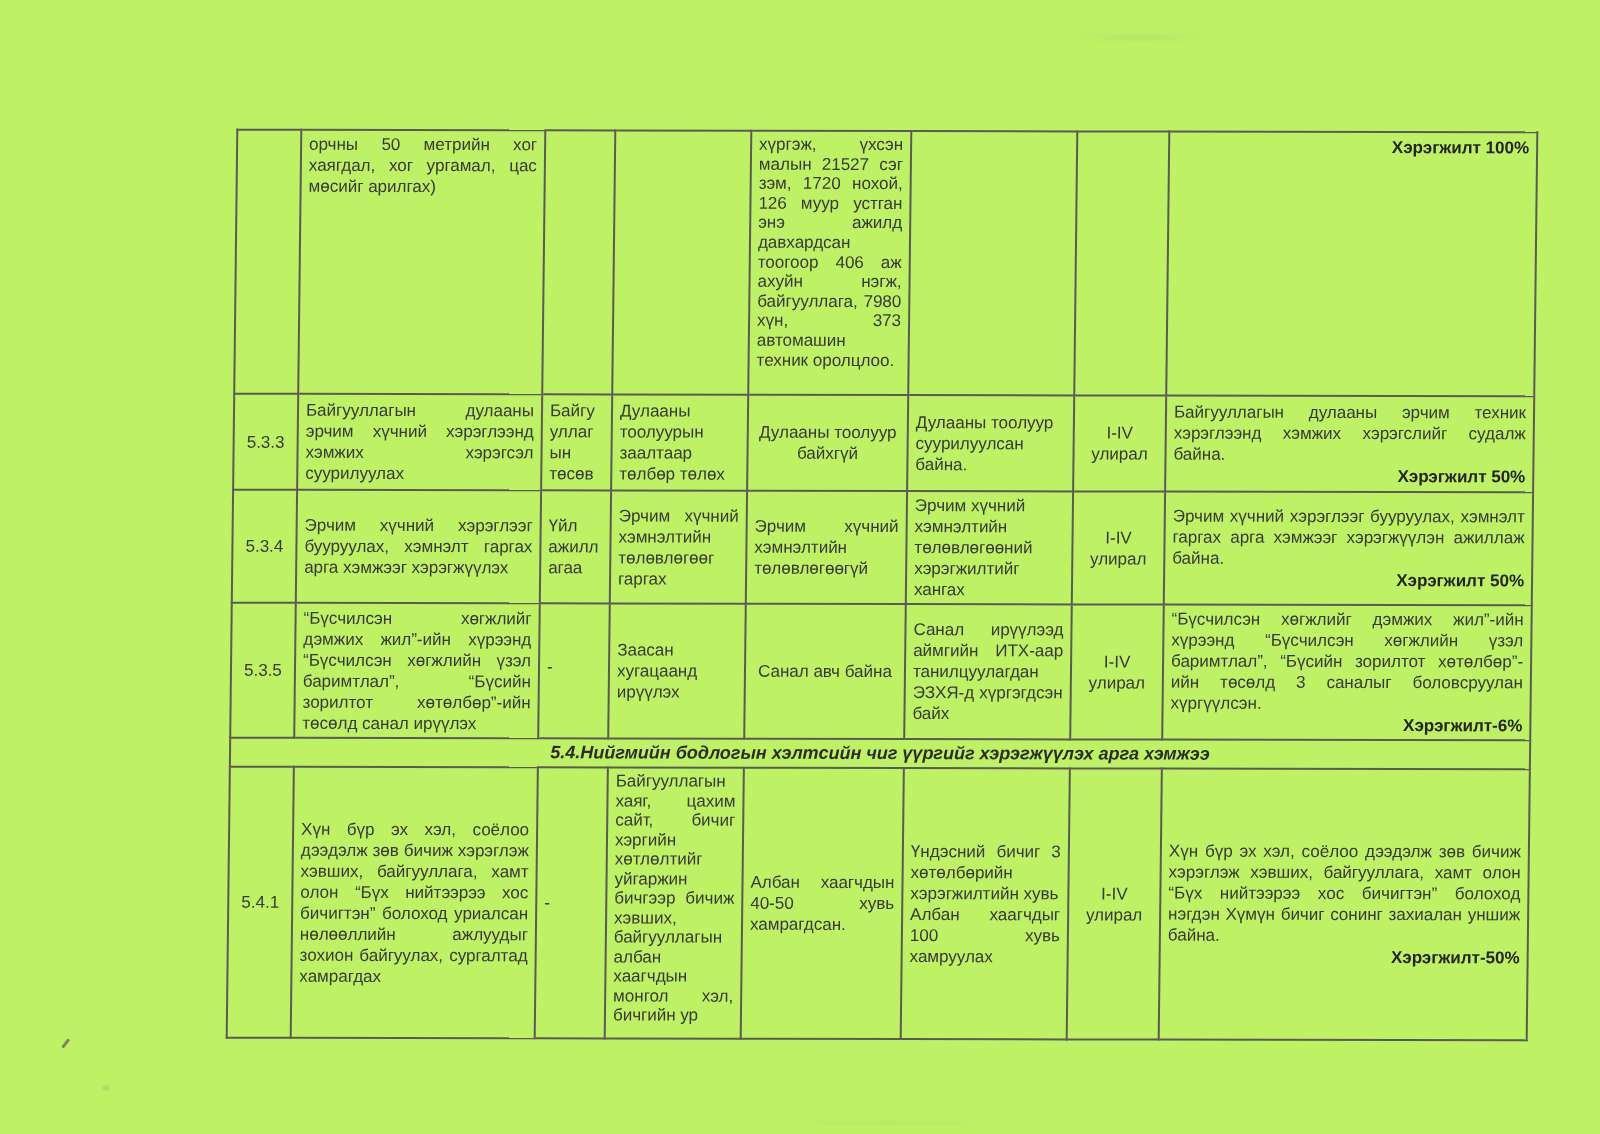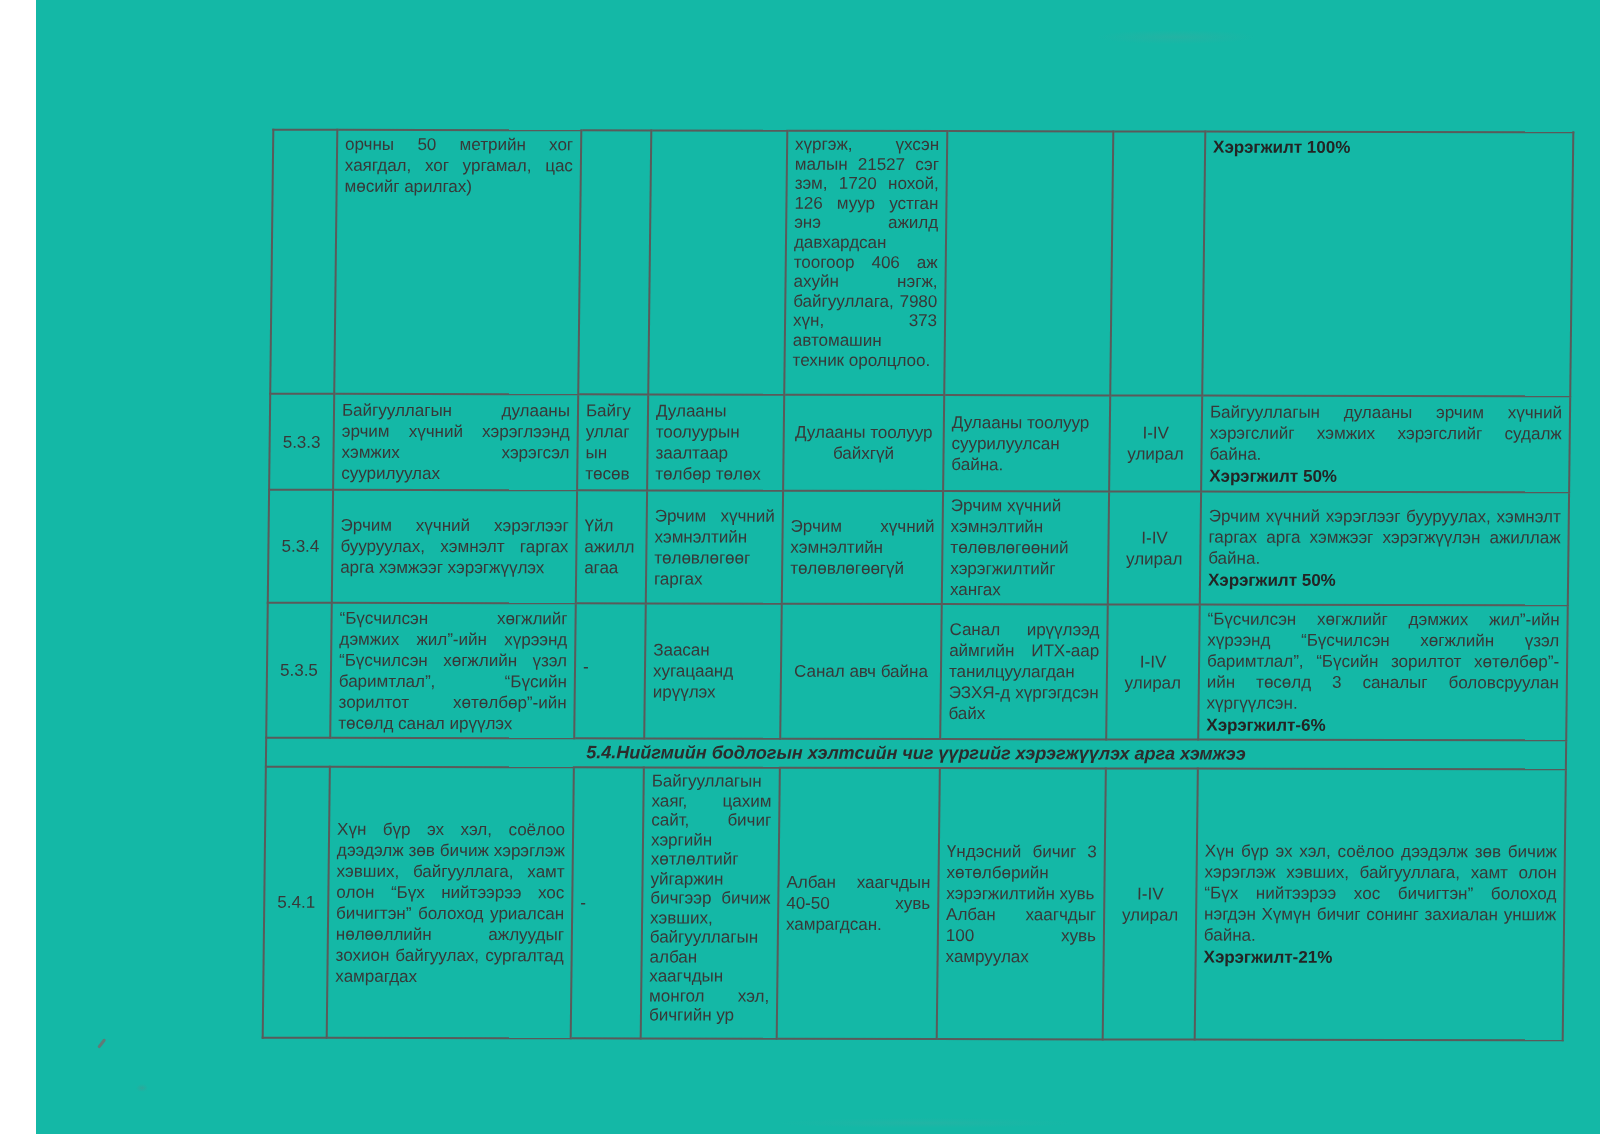--- a/index.html
+++ b/index.html
@@ -5,22 +5,21 @@
   html,body{margin:0;padding:0;}
   body{
     width:1600px;height:1134px;
     background:#ffffff;
     font-family:"Liberation Sans","DejaVu Sans",sans-serif;
     position:relative;
     overflow:hidden;
   }
   .page{
     position:absolute;inset:0;
-    background:#14b8a6;
-    margin-left:36px;
+    background:#bef264;
   }
   .scan-wrap{
     position:absolute;
     left:231px;top:130px;
     transform:rotate(0.12deg) skewX(-0.55deg);
     transform-origin:50% 50%;
   }
   table.impl{
     border-collapse:collapse;
     table-layout:fixed;
@@ -52,20 +51,21 @@
   .pre{white-space:pre-line;}
   .tight{line-height:19.6px;}
   .tight2{line-height:19.5px;}
 
   td.cell-activity{padding:3px 11px;}
   td.cell-number{padding:2px 4px;text-align:center;}
   td.cell-dash{padding:3px 8px;}
 
   .result-text{text-align:justify;}
   .result-pct{
+    text-align:right;
     font-weight:700;
     color:#242424;
     padding-top:1px;
   }
   td.section-row{
     text-align:center;
     font-weight:700;
     font-style:italic;
     font-size:18px;
     color:#2c2c2c;
@@ -128,21 +128,21 @@
           <td class="cell-activity jst">Байгууллагын дулааны эрчим хүчний хэрэглээнд хэмжих хэрэгсэл суурилуулах</td>
           <td class="pre lft">Байгу
 уллаг
 ын
 төсөв</td>
           <td class="jst">Дулааны тоолуурын заалтаар төлбөр төлөх</td>
           <td class="ctr">Дулааны тоолуур байхгүй</td>
           <td class="lft">Дулааны тоолуур суурилуулсан байна.</td>
           <td class="ctr">I-IV улирал</td>
           <td>
-            <div class="result-text">Байгууллагын дулааны эрчим хүчний хэрэгслийг хэмжих хэрэгслийг судалж байна.</div>
+            <div class="result-text">Байгууллагын дулааны эрчим техник хэрэглээнд хэмжих хэрэгслийг судалж байна.</div>
             <div class="result-pct">Хэрэгжилт 50%</div>
           </td>
         </tr>
 
         <tr class="r3">
           <td class="cell-number">5.3.4</td>
           <td class="cell-activity jst">Эрчим хүчний хэрэглээг бууруулах, хэмнэлт гаргах арга хэмжээг хэрэгжүүлэх</td>
           <td class="pre lft">Үйл
 ажилл
 агаа</td>
@@ -178,21 +178,21 @@
           <td class="cell-number">5.4.1</td>
           <td class="cell-activity jst">Хүн бүр эх хэл, соёлоо дээдэлж зөв бичиж хэрэглэж хэвших, байгууллага, хамт олон “Бүх нийтээрээ хос бичигтэн” болоход уриалсан нөлөөллийн ажлуудыг зохион байгуулах, сургалтад хамрагдах</td>
           <td class="cell-dash lft">-</td>
           <td class="jst top tight2">Байгууллагын хаяг, цахим сайт, бичиг хэргийн хөтлөлтийг уйгаржин бичгээр бичиж хэвших, байгууллагын албан хаагчдын монгол хэл, бичгийн ур</td>
           <td class="jst">Албан хаагчдын 40-50 хувь хамрагдсан.</td>
           <td class="pre jst">Үндэсний бичиг 3 хөтөлбөрийн хэрэгжилтийн хувь
 Албан хаагчдыг 100 хувь хамруулах</td>
           <td class="ctr">I-IV улирал</td>
           <td>
             <div class="result-text">Хүн бүр эх хэл, соёлоо дээдэлж зөв бичиж хэрэглэж хэвших, байгууллага, хамт олон “Бүх нийтээрээ хос бичигтэн” болоход нэгдэн Хүмүн бичиг сонинг захиалан уншиж байна.</div>
-            <div class="result-pct">Хэрэгжилт-21%</div>
+            <div class="result-pct">Хэрэгжилт-50%</div>
           </td>
         </tr>
 
       </tbody>
     </table>
   </div>
 
   <div class="artifact-tick"></div>
   <div class="artifact-smudge1"></div>
   <div class="artifact-smudge2"></div>

